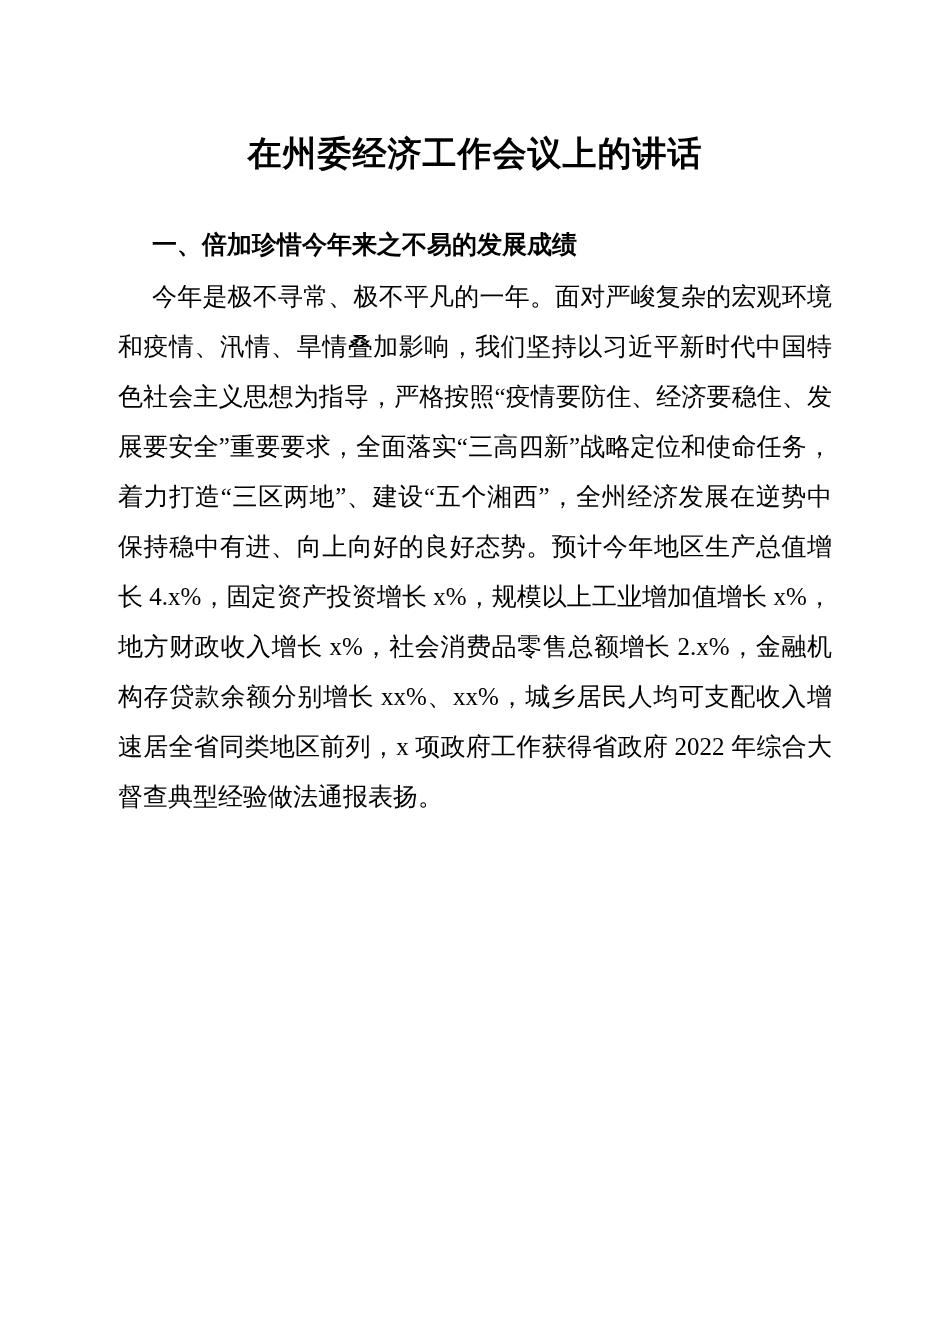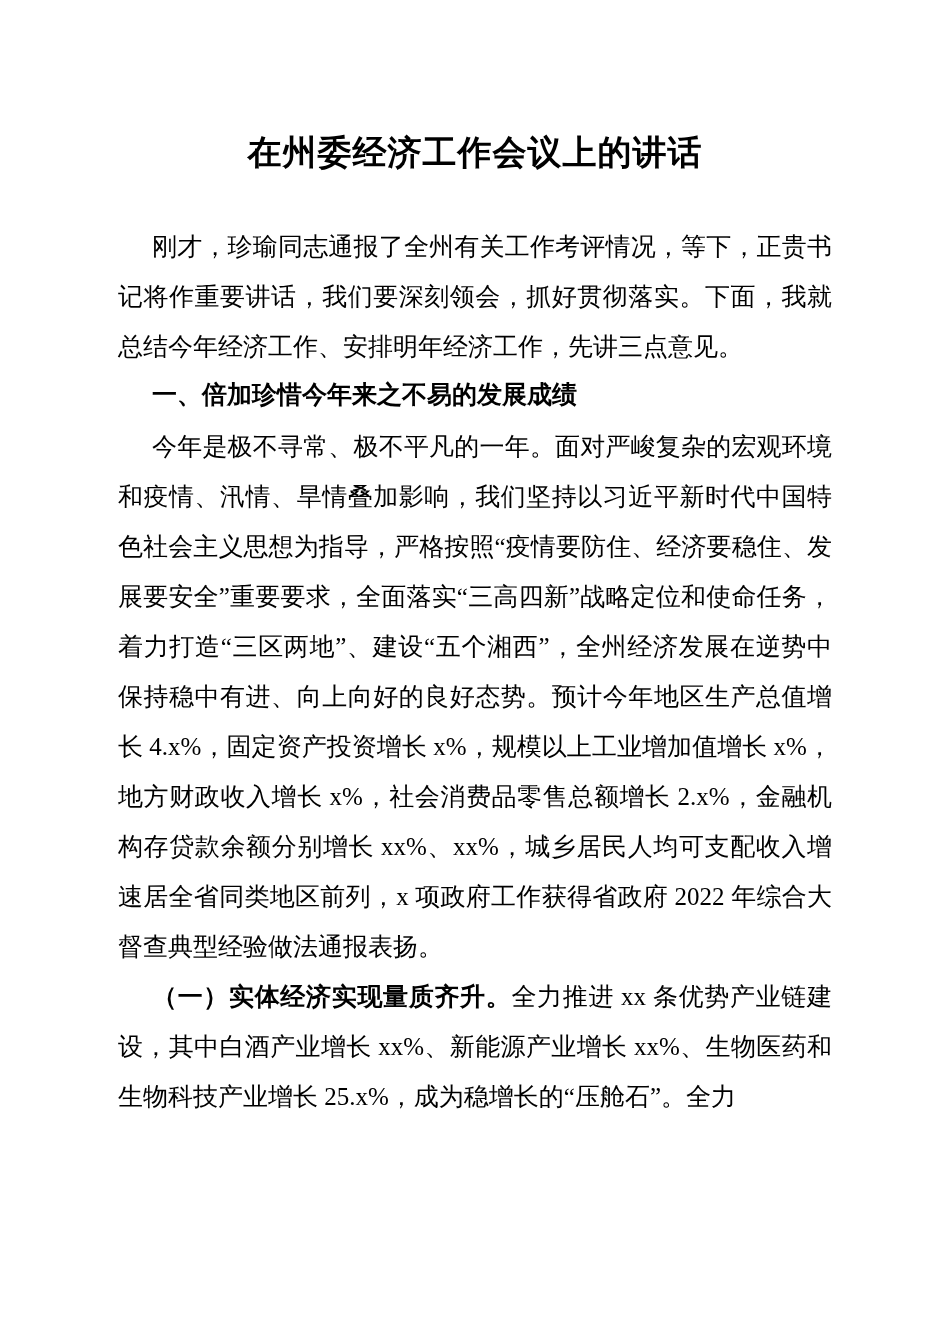--- a/index.html
+++ b/index.html
@@ -18,21 +18,21 @@
     font-family: "Liberation Serif", "DejaVu Serif", serif;
     color: #000000;
   }
   .title {
     margin: 0 0 46px 0;
     font-size: 34px;
     line-height: 46px;
     font-weight: 700;
     text-align: center;
     letter-spacing: 1px;
-    font-family: Liberation Serif, serif;
+    font-family: Liberation Sans, sans-serif;
   }
   .para {
     margin: 0;
     font-size: 25px;
     line-height: 50px;
     text-align: justify;
     text-indent: 34px;
     word-break: break-all;
   }
   .para.heading {
@@ -46,21 +46,19 @@
 </head>
 <body>
 
 <div class="page">
 
   <h1 class="title">在州委经济工作会议上的讲话</h1>
 
 
 
 
-  <p class="para">刚才，珍瑜同志通报了全州有关工作考评情况，等下，正贵书记将作重要讲话，我们要深刻领会，抓好贯彻落实。下面，我就总结今年经济工作、安排明年经济工作，先讲三点意见。</p>
 
   <p class="para heading">一、倍加珍惜今年来之不易的发展成绩</p>
 
   <p class="para">今年是极不寻常、极不平凡的一年。面对严峻复杂的宏观环境和疫情、汛情、旱情叠加影响，我们坚持以习近平新时代中国特色社会主义思想为指导，严格按照“疫情要防住、经济要稳住、发展要安全”重要要求，全面落实“三高四新”战略定位和使命任务，着力打造“三区两地”、建设“五个湘西”，全州经济发展在逆势中保持稳中有进、向上向好的良好态势。预计今年地区生产总值增长 4.x%，固定资产投资增长 x%，规模以上工业增加值增长 x%，地方财政收入增长 x%，社会消费品零售总额增长 2.x%，金融机构存贷款余额分别增长 xx%、xx%，城乡居民人均可支配收入增速居全省同类地区前列，x 项政府工作获得省政府 2022 年综合大督查典型经验做法通报表扬。</p>
 
-  <p class="para"><span class="lead">（一）实体经济实现量质齐升。</span><span>全力推进 xx 条优势产业链建设，其中白酒产业增长 xx%、新能源产业增长 xx%、生物医药和生物科技产业增长 25.x%，成为稳增长的“压舱石”。全力</span></p>
 
 </div>
 
 </body></html>

